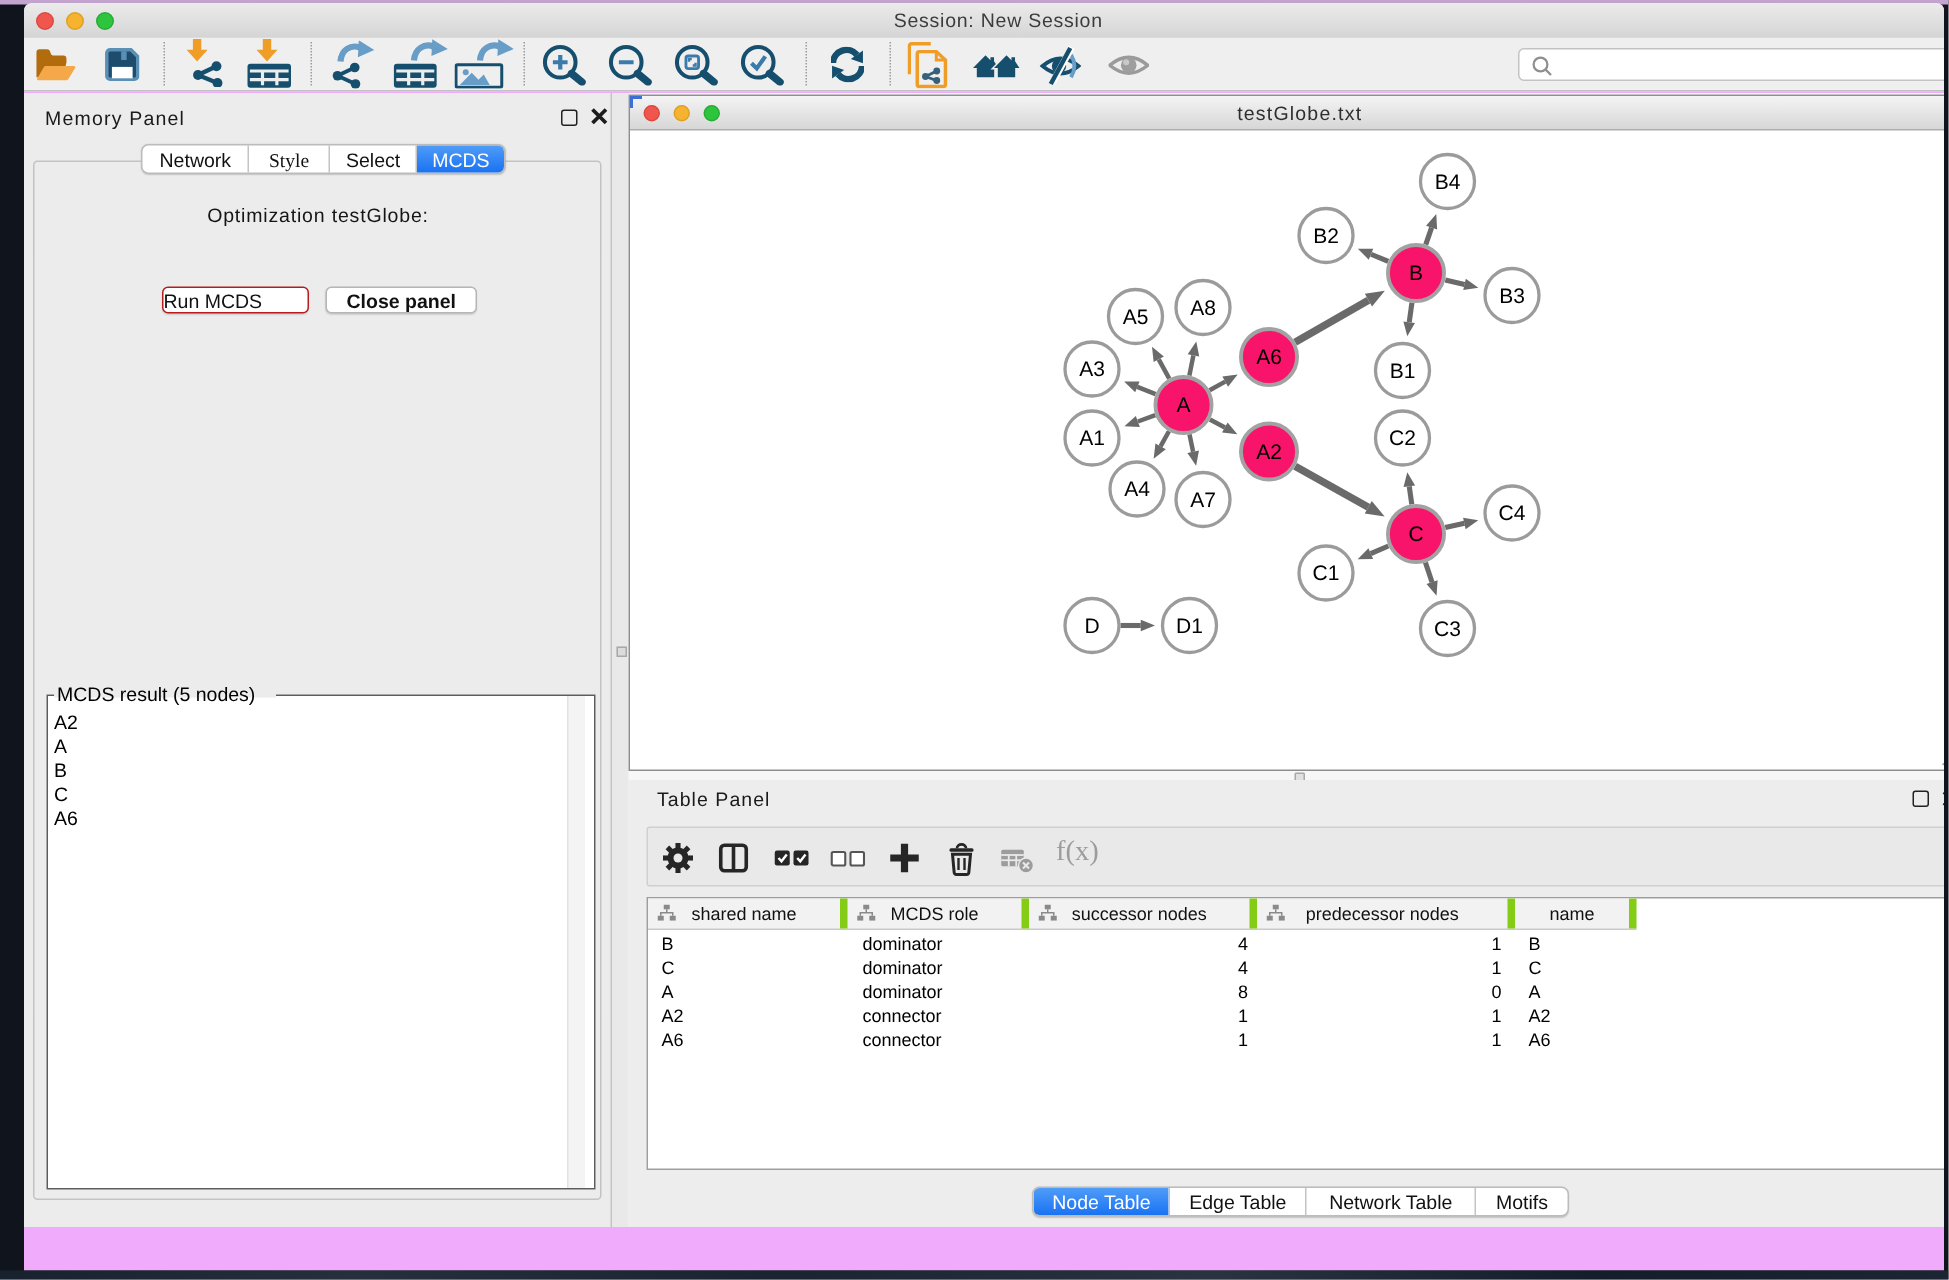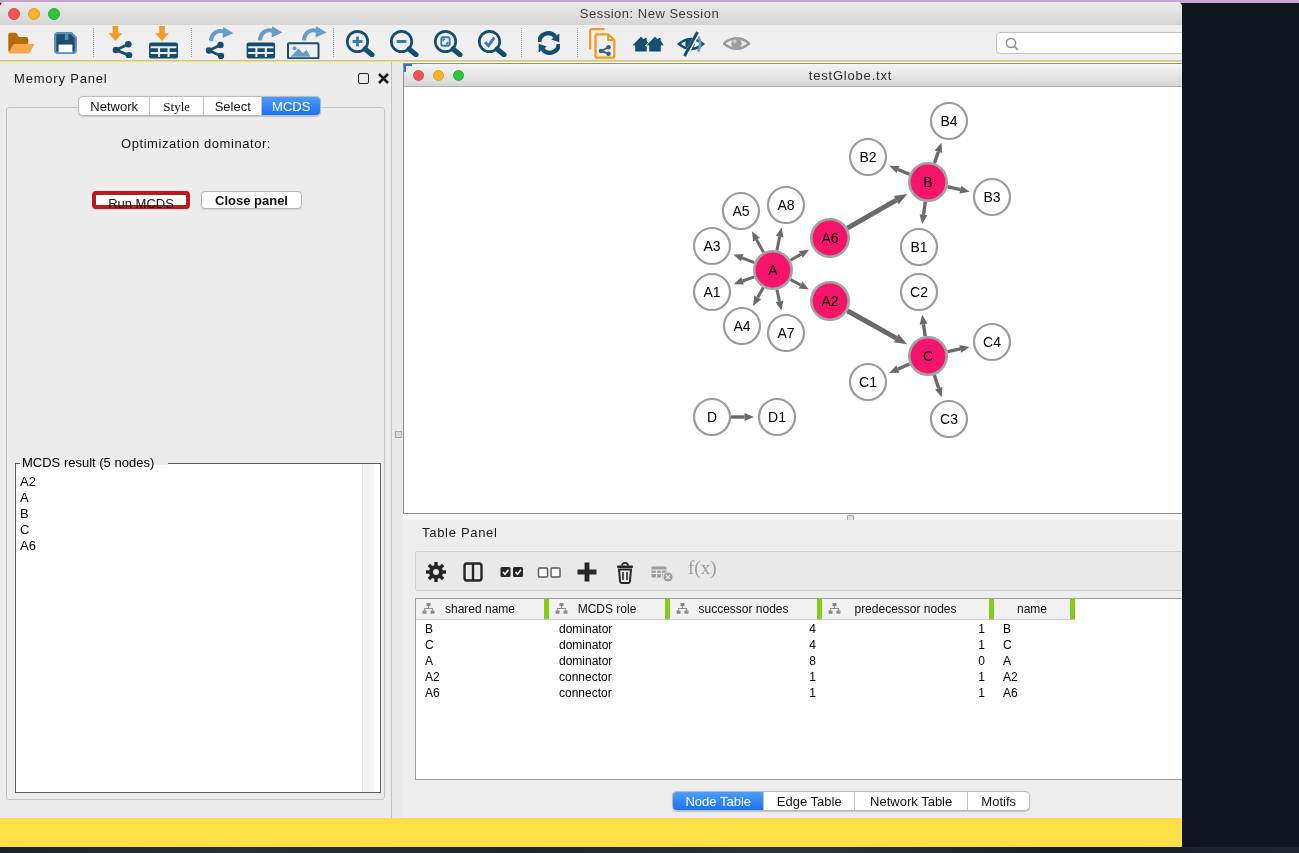--- a/index.html
+++ b/index.html
@@ -1,18 +1,18 @@
 <!DOCTYPE html>
 <html><head><meta charset="utf-8"><title>s</title><style>
 *{margin:0;padding:0;box-sizing:border-box;}
 html,body{width:1299px;height:853px;overflow:hidden;}
 body{font-family:"Liberation Sans",sans-serif;background:#10151d;position:relative;}
 .abs{position:absolute;}
 .topstrip{left:0;top:0;width:1299px;height:3px;background:#c3a4cf;}
-.appwin{left:0;top:2px;width:1182px;height:845px;background:#fde047;border-radius:5px 5px 0 0;overflow:hidden;}
+.appwin{left:16px;top:2px;width:1280px;height:845px;background:#f0abfc;border-radius:5px 5px 0 0;overflow:hidden;}
 .titlebar{left:0;top:0;width:1299px;height:24px;background:linear-gradient(#ebebeb,#d5d5d5);border-bottom:1px solid #b1b1b1;border-radius:5px 5px 0 0;}
 .tl{width:12px;height:12px;border-radius:50%;top:6px;}
 .wtitle{top:4px;width:100%;text-align:center;font-size:13px;color:#3c3c3c;letter-spacing:0.5px;}
 .toolbar{left:0;top:23px;width:1299px;height:36px;background:#efefef;border-bottom:1px solid #c2c2c2;}
 .tsep{top:3px;width:0;height:29px;border-left:1.6px dotted #9b9b9b;}
 .searchbox{left:996px;top:7px;width:294px;height:22px;background:#fff;border:1px solid #c3c3c3;border-radius:4px;}
 .content{left:0;top:60px;width:1299px;height:756px;background:#ececec;}
 .cpanel{left:0;top:0;width:392px;height:756px;background:#ececec;border-right:1px solid #c4c4c4;}
 .cp-title{left:14px;top:9px;font-size:13px;color:#1a1a1a;letter-spacing:0.8px;}
 .gap{left:392px;top:0;width:11px;height:756px;background:#e9e9e9;}
@@ -178,22 +178,22 @@
 <div class="abs" style="left:377px;top:9px;"><svg width="13" height="13" viewBox="0 0 13 13">
             <path d="M2,2 L11,11 M11,2 L2,11" stroke="#1c1c1c" stroke-width="2.5"></path>
           </svg></div>
 <div class="abs" style="left:6px;top:45px;width:379px;height:693px;border:1px solid #c3c3c3;border-radius:3px;background:#ececec;"></div>
 <div class="abs seg" style="left:78px;top:34px;width:243px;">
           <div style="width:72px;">Network</div>
           <div style="width:54px;font-family:Liberation Serif, serif;">Style</div>
           <div style="width:59px;">Select</div>
           <div class="sel" style="width:58px;border-radius:0 4px 4px 0;">MCDS</div>
         </div>
-<div class="abs" style="left:0;top:74px;width:392px;text-align:center;font-size:13px;color:#151515;letter-spacing:0.55px;">Optimization dominator:</div>
-<div class="abs" style="left:92px;top:129px;width:98px;height:18px;background:#fff;border:4px solid #b91c1c;border-radius:4px;box-shadow:0 0.5px 1px rgba(0,0,0,.12);text-align:center;font-size:13px;color:#111;padding-top:1px;">Run MCDS</div>
+<div class="abs" style="left:0;top:74px;width:392px;text-align:center;font-size:13px;color:#151515;letter-spacing:0.55px;">Optimization testGlobe:</div>
+<div class="abs" style="left:92px;top:129px;width:98px;height:18px;background:#fff;border:1px solid #b91c1c;border-radius:4px;box-shadow:0 0.5px 1px rgba(0,0,0,.12);text-align:left;font-size:13px;color:#111;padding-top:1px;">Run MCDS</div>
 <div class="abs" style="left:201px;top:129px;width:101px;height:18px;background:#fff;border:1px solid #b6b6b6;border-radius:4px;box-shadow:0 0.5px 1px rgba(0,0,0,.12);text-align:center;font-size:13px;color:#111;padding-top:1px;font-weight:bold;">Close panel</div>
 <div class="abs" style="left:15px;top:401px;width:366px;height:330px;background:#fff;border:1px solid #5c5c5c;"></div>
 <div class="abs" style="left:362px;top:402px;width:12px;height:328px;background:#f4f4f4;border-left:1px solid #e2e2e2;"></div>
 <div class="abs" style="left:20px;top:399.5px;width:148px;height:3px;background:#ececec;"></div>
 <div class="abs" style="left:22px;top:393px;font-size:13px;color:#000;">MCDS result (5 nodes)</div>
 <div class="abs" style="left:20px;top:412px;font-size:13px;color:#000;">A2</div>
 <div class="abs" style="left:20px;top:428px;font-size:13px;color:#000;">A</div>
 <div class="abs" style="left:20px;top:444px;font-size:13px;color:#000;">B</div>
 <div class="abs" style="left:20px;top:460px;font-size:13px;color:#000;">C</div>
 <div class="abs" style="left:20px;top:476px;font-size:13px;color:#000;">A6</div>

